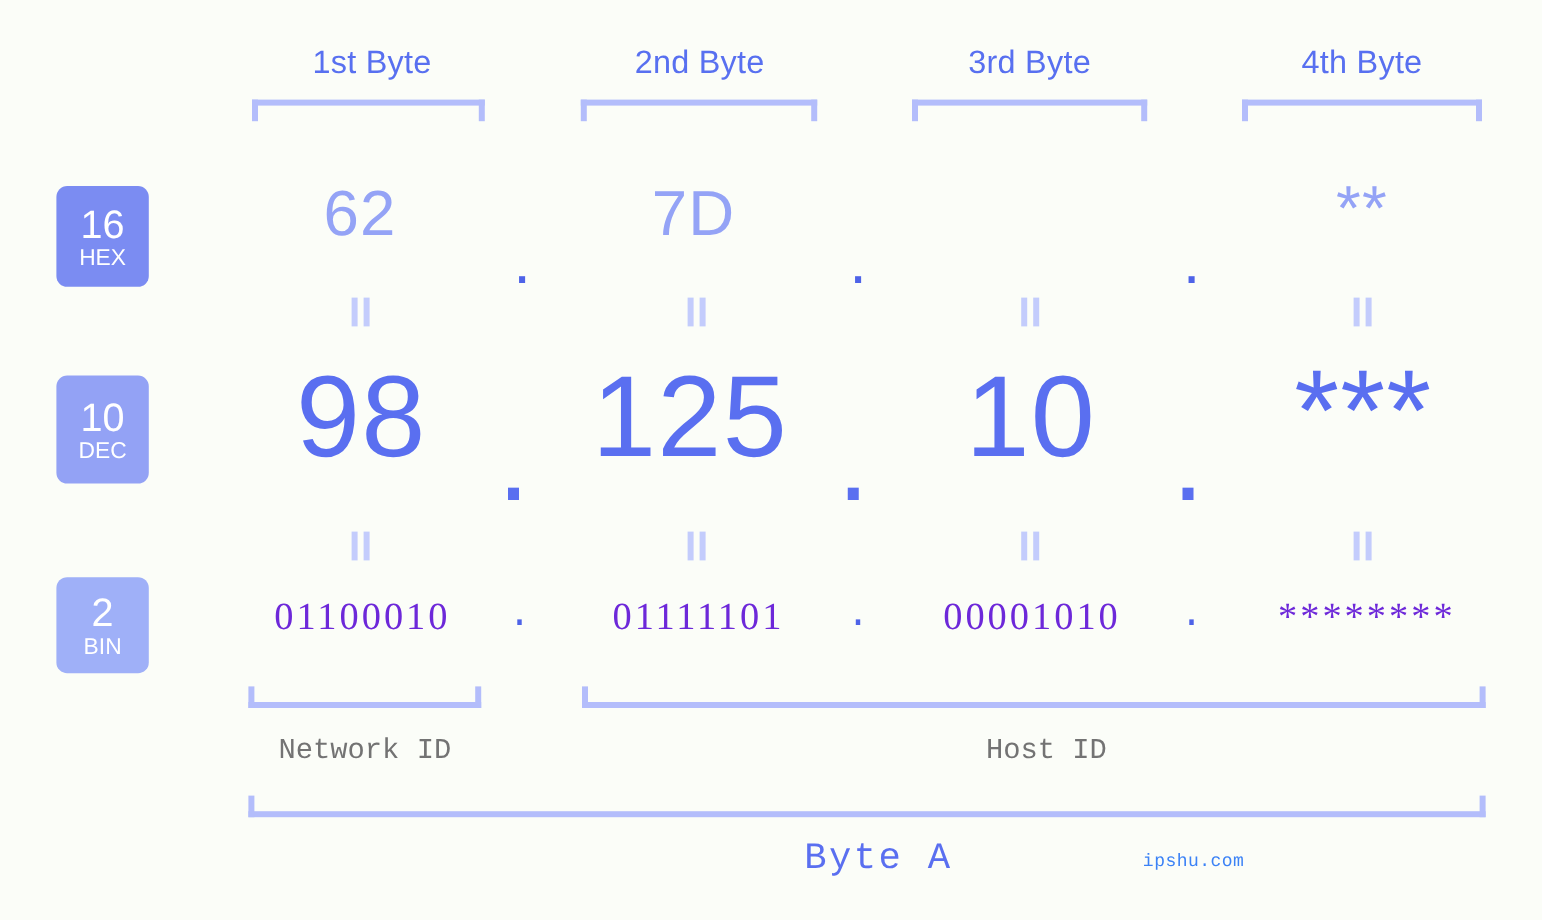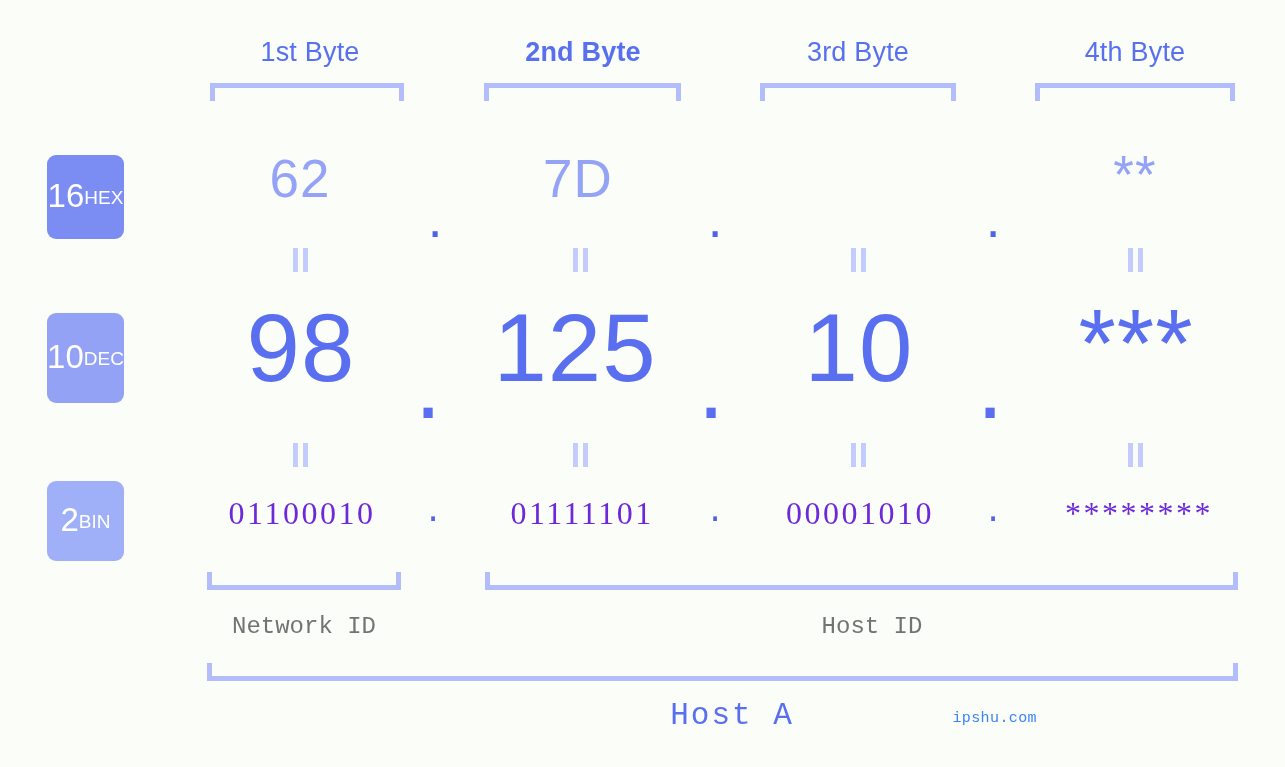--- a/index.html
+++ b/index.html
@@ -58,20 +58,21 @@
   
   .badge {
     position: absolute;
     left: 47px;
     width: 77px;
     border-radius: 9px;
     color: #ffffff;
     text-align: center;
     font-family: "Liberation Sans", sans-serif;
     display: flex;
+    flex-direction: column;
     align-items: center;
     justify-content: center;
     line-height: 1;
   }
   .badge .num {
     font-size: 33px;
     font-weight: 400;
     display: block;
     margin-bottom: 3px;
   }
@@ -195,21 +196,21 @@
     font-family: "Liberation Mono", monospace;
     letter-spacing: 0.4px;
   }
 </style>
 </head>
 <body>
 
 <div id="stage">
 
   <div class="byte-label" style="left:190px; width:240px;">1st Byte</div>
-  <div class="byte-label" style="left:463px; width:240px;font-weight:bold;">2nd Byte</div>
+  <div class="byte-label" style="left:463px; width:240px;">2nd Byte</div>
   <div class="byte-label" style="left:738px; width:240px;">3rd Byte</div>
   <div class="byte-label" style="left:1015px; width:240px;">4th Byte</div>
 
   <div class="bracket-down" style="left:210px; width:194px; top:83px;"></div>
   <div class="bracket-down" style="left:484px; width:197px; top:83px;"></div>
   <div class="bracket-down" style="left:760px; width:196px; top:83px;"></div>
   <div class="bracket-down" style="left:1035px; width:200px; top:83px;"></div>
 
   <div class="badge" id="badge-hex">
     <span class="num">16</span>
@@ -283,17 +284,17 @@
   <div class="bin-dot" style="left:975px; width:36px; text-align:center;">.</div>
   <div class="val bin-val" style="left:1027px; width:224px;">********</div>
 
   <div class="bracket-up" style="left:207px; width:194px; top:572px;"></div>
   <div class="bracket-up" style="left:485px; width:753px; top:572px;"></div>
 
   <div class="group-label" style="left:184px; width:240px; top:615px;">Network ID</div>
   <div class="group-label" style="left:752px; width:240px; top:615px;text-align:center;">Host ID</div>
 
   <div class="bracket-up" style="left:207px; width:1031px; top:663px;"></div>
-  <div class="class-label" style="left:602px; width:260px; top:700px;">Host A</div>
+  <div class="class-label" style="left:602px; width:260px; top:700px;">Byte A</div>
 
   <div id="watermark">ipshu.com</div>
 
 </div>
 
 </body></html>

